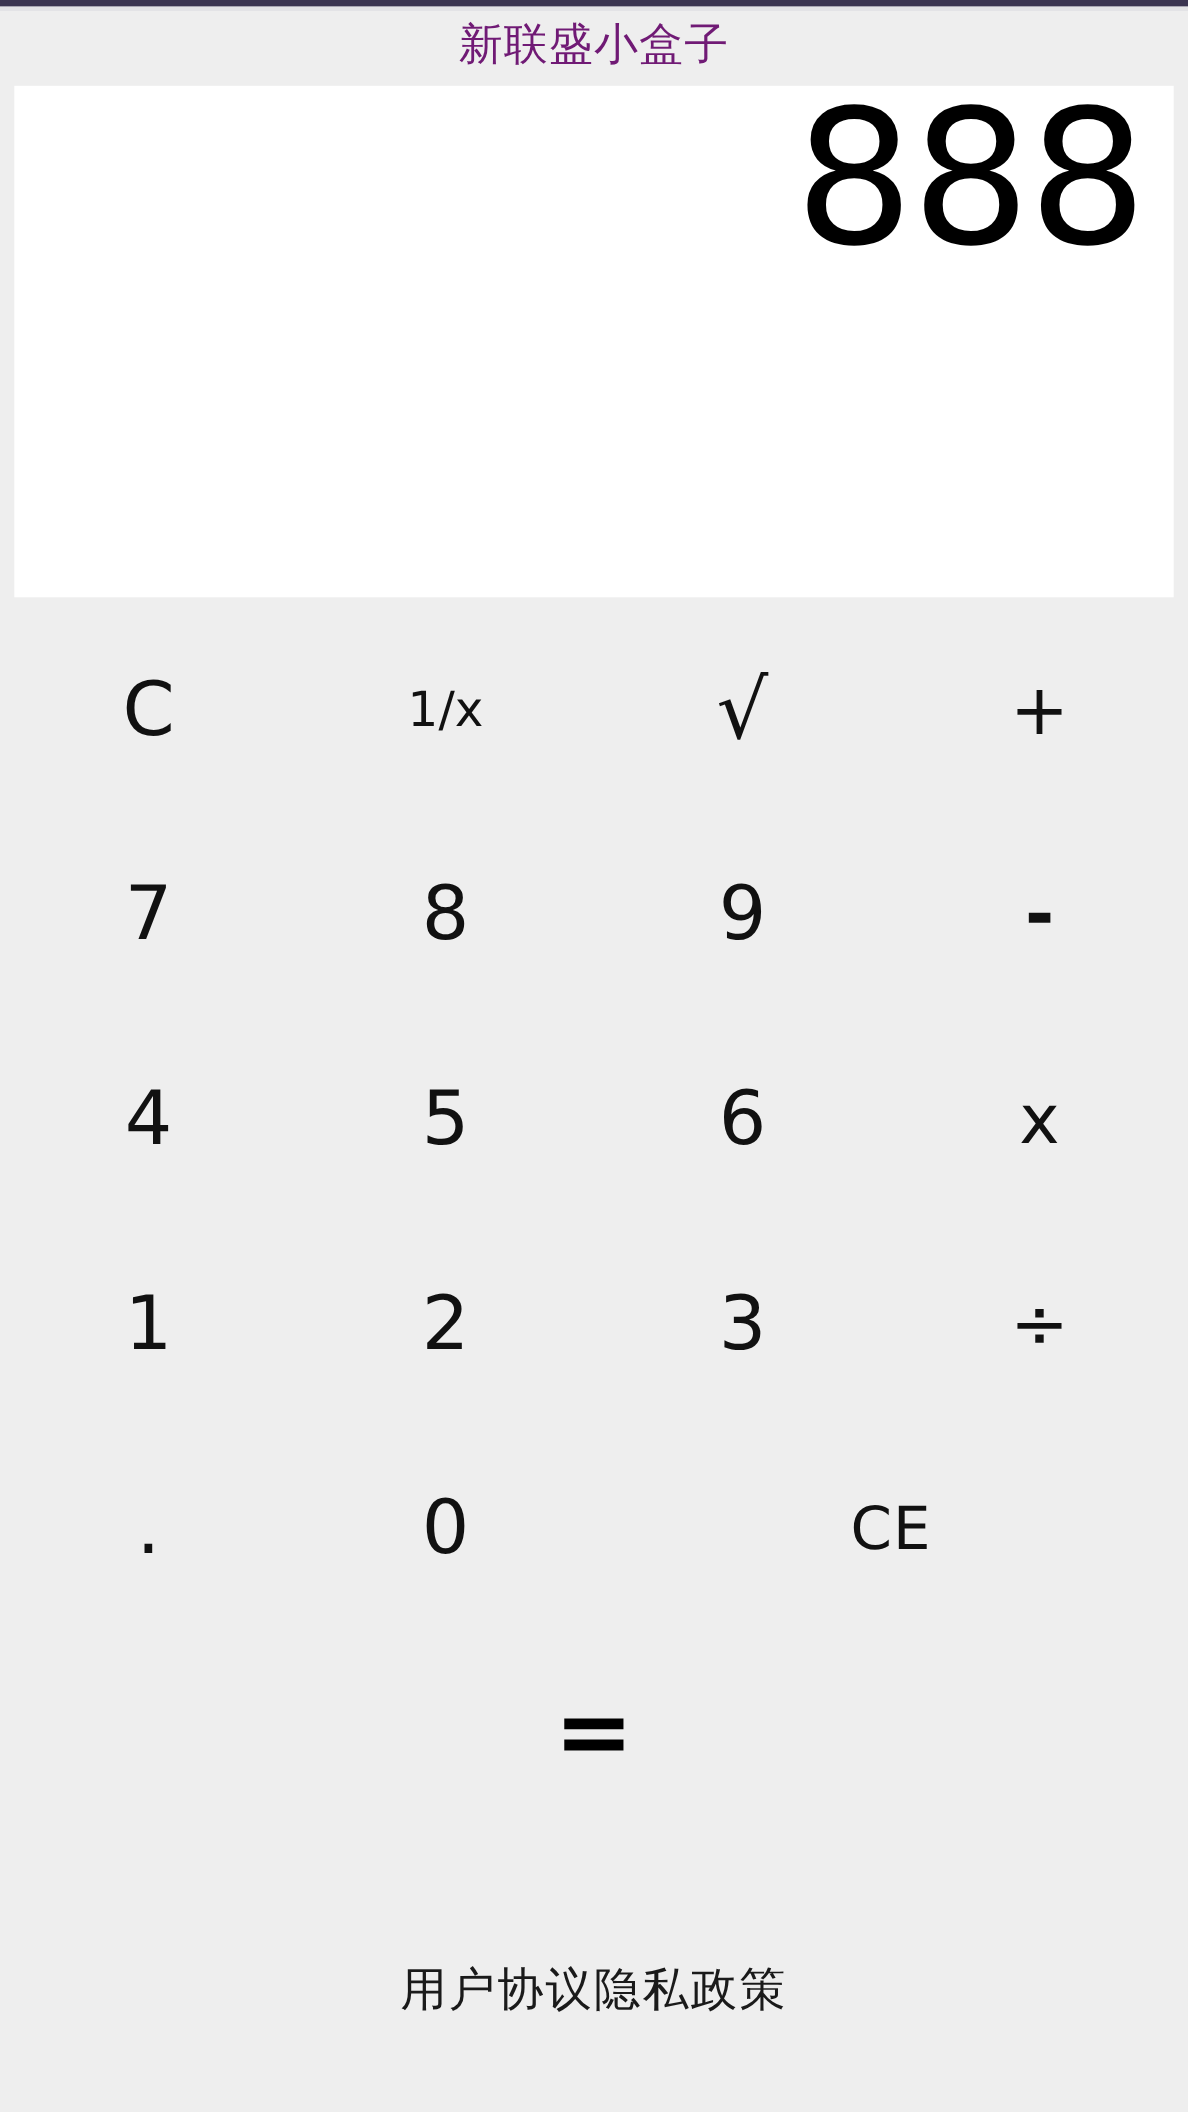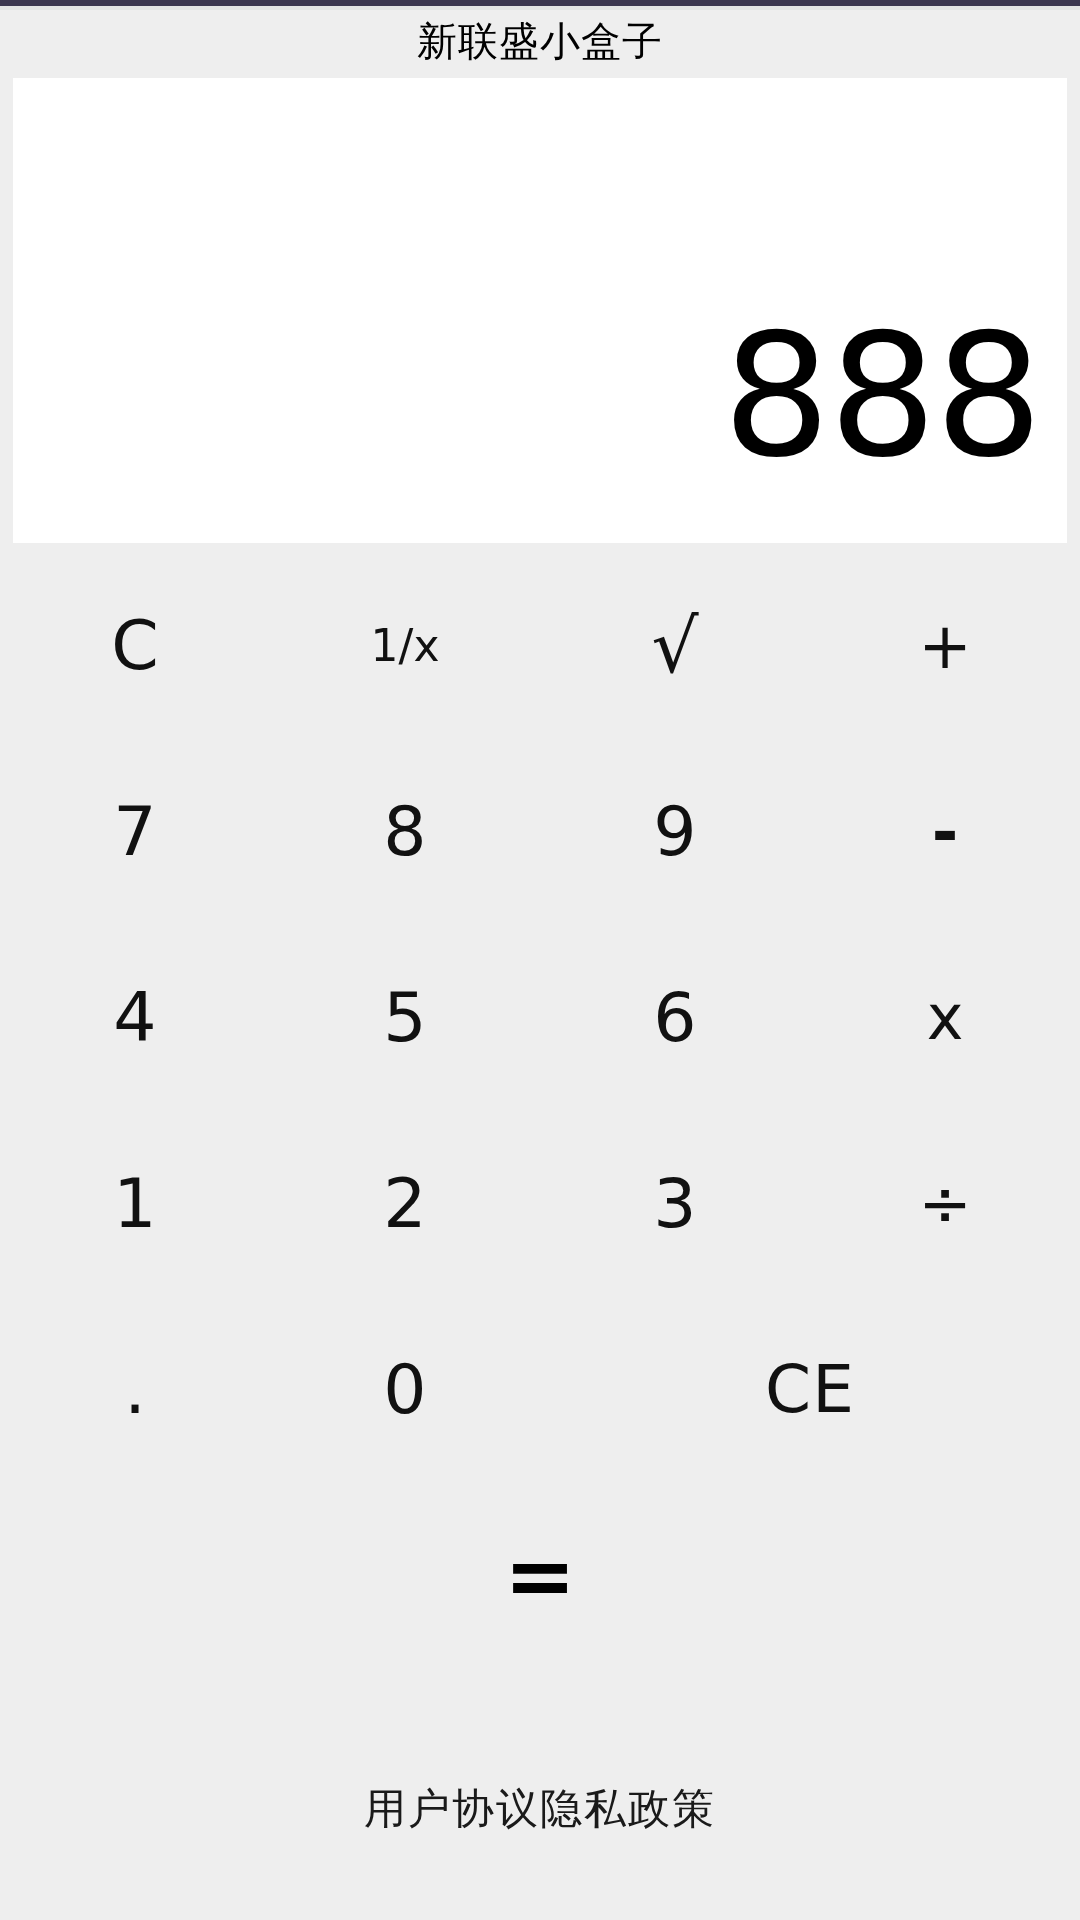--- a/index.html
+++ b/index.html
@@ -43,37 +43,36 @@
     position: absolute;
     top: 10px; left: 0;
     width: 1080px;
     height: 62px;
     display: flex;
     align-items: center;
     justify-content: center;
   }
   .title-text {
     font-size: 40px;
-    color: #000000;
+    color: #701a75;
     font-family: "DejaVu Sans", "Liberation Sans", sans-serif;
     letter-spacing: 1px;
     line-height: 1;
   }
 
   
   .display {
     position: absolute;
     top: 78px;
     left: 13px;
     width: 1054px;
     height: 465px;
     background: #ffffff;
     box-sizing: border-box;
     display: flex;
-    align-items: flex-end;
     justify-content: flex-end;
     overflow: hidden;
   }
   .display-value {
     font-size: 170px;
     font-weight: 500;
     color: #000000;
     font-family: "DejaVu Sans", "Liberation Sans", sans-serif;
     line-height: 1;
     padding-right: 26px;
@@ -115,21 +114,21 @@
 
   .key .glyph { display: block; line-height: 1; }
 
   .key.op-plus .glyph { font-size: 64px; font-weight: 500; }
   .key.op-minus .glyph { font-size: 64px; font-weight: 600; }
   .key.op-times .glyph { font-size: 62px; }
   .key.op-div .glyph { font-size: 64px; }
   .key.op-sqrt .glyph { font-size: 74px; }
   .key.op-inv .glyph { font-size: 44px; }
   .key.key-dot .glyph { font-size: 68px; }
-  .key.key-ce .glyph { font-size: 66px; letter-spacing: 1px; }
+  .key.key-ce .glyph { font-size: 54px; letter-spacing: 1px; }
 
   
   .equals-row {
     position: absolute;
     top: 1490px;
     left: 0;
     width: 1080px;
     height: 170px;
     display: flex;
     align-items: center;

